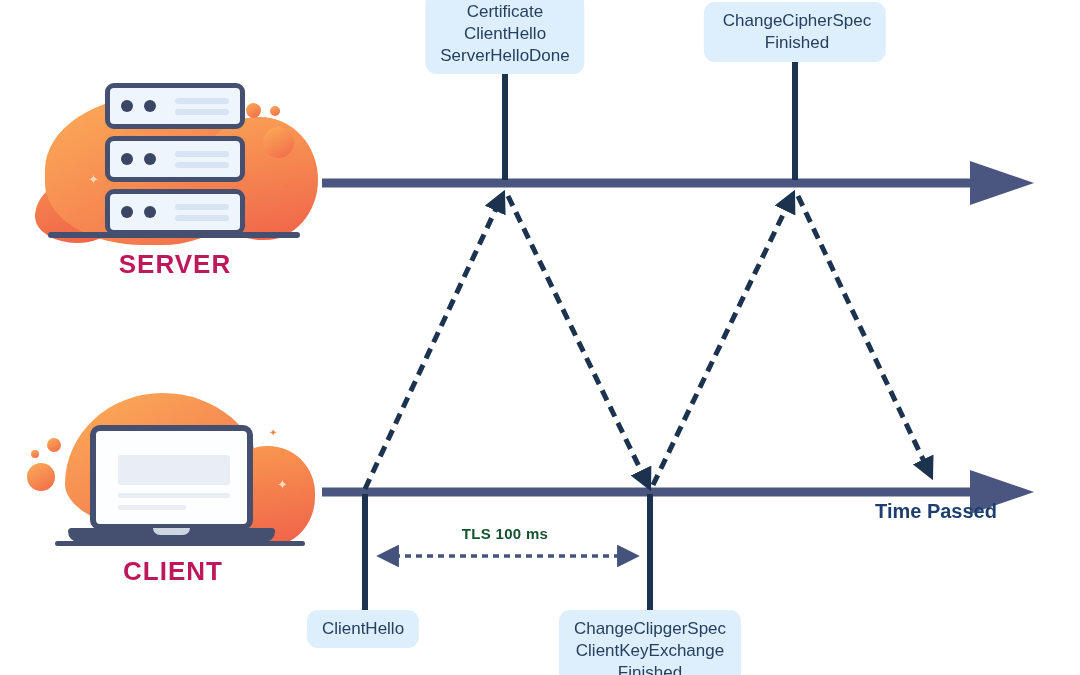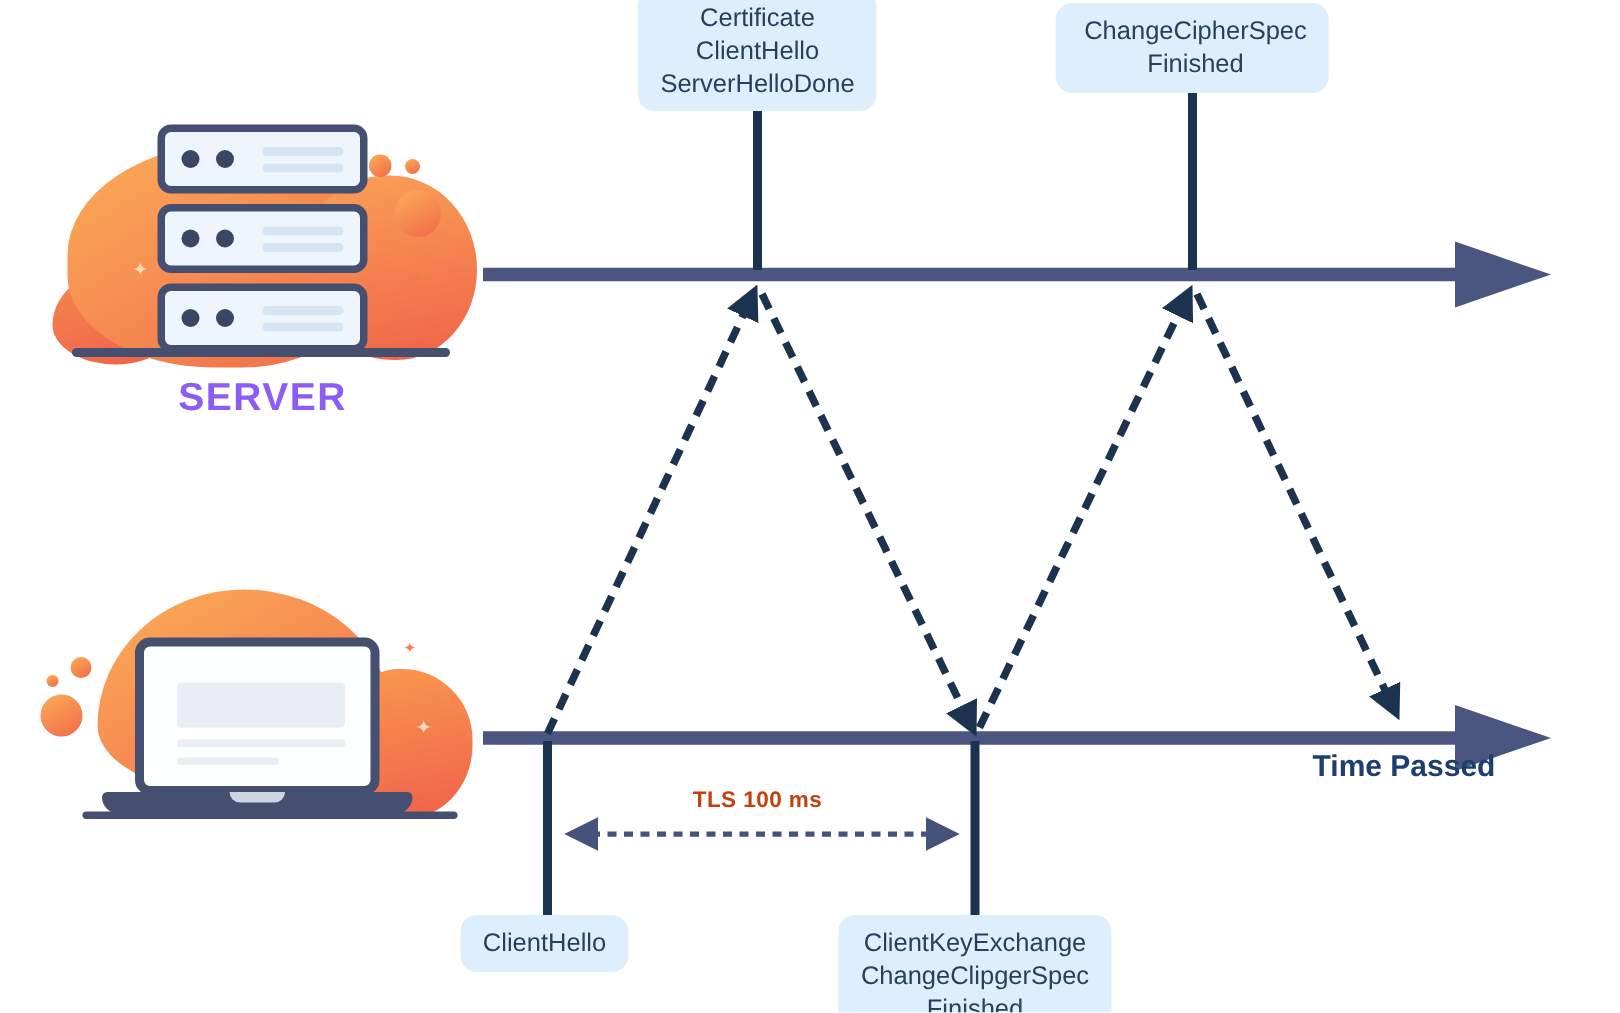--- a/index.html
+++ b/index.html
@@ -18,30 +18,30 @@
     white-space:nowrap;
   }
   .box-server-hello{left:505px;top:-7px;}
   .box-change-cipher{left:795px;top:2px;padding-left:19px;}
   .box-client-hello{left:363px;top:610px;text-align:right;}
   .box-client-key{left:650px;top:610px;}
 
   
   .rtt-label{
     position:absolute;z-index:3;left:445px;top:525px;width:120px;text-align:center;
-    color:#c2410c;font-weight:bold;font-size:15px;letter-spacing:.3px;
+    color:#14532d;font-weight:bold;font-size:15px;letter-spacing:.3px;
   }
   .time-passed{
     position:absolute;z-index:3;left:870px;top:500px;width:132px;text-align:center;
     color:#1d3e6e;font-weight:bold;font-size:20px;
   }
 
   
   .actor-label{
-    position:absolute;z-index:3;text-align:center;color:#8b5cf6;
+    position:absolute;z-index:3;text-align:center;color:#be185d;
     font-weight:bold;font-size:26px;letter-spacing:1px;
   }
   .server-caption{left:85px;top:249px;width:180px;}
   .client-caption{left:88px;top:556px;width:170px;}
 
   
   .illus{position:absolute;z-index:2;}
   .server-illus{left:30px;top:55px;width:285px;height:200px;}
   .client-illus{left:25px;top:388px;width:290px;height:170px;}
   .blob,.deco-circle{position:absolute;background:linear-gradient(150deg,#fbaa58 5%,#f2704b 90%);}
@@ -173,38 +173,39 @@
 
     <div class="laptop-screen">
       <div class="scr-block"></div>
       <div class="scr-line1"></div>
       <div class="scr-line2"></div>
     </div>
     <div class="laptop-base"></div>
     <div class="laptop-notch"></div>
     <div class="ground cli-ground"></div>
   </div>
+  <div class="actor-label client-caption">CLIENT</div>
 
   <div class="msg-box box-server-hello">
     <div>Certificate</div>
     <div>ClientHello</div>
     <div>ServerHelloDone</div>
   </div>
 
   <div class="msg-box box-change-cipher">
     <div>ChangeCipherSpec</div>
     <div>Finished</div>
   </div>
 
   <div class="msg-box box-client-hello">
     <div>ClientHello</div>
   </div>
 
   <div class="msg-box box-client-key">
+    <div>ChangeClipgerSpec</div>
     <div>ClientKeyExchange</div>
-    <div>ChangeClipgerSpec</div>
     <div>Finished</div>
   </div>
 
   <div class="rtt-label">TLS 100 ms</div>
   <div class="time-passed">Time Passed</div>
 
 </div>
 
 </body></html>

